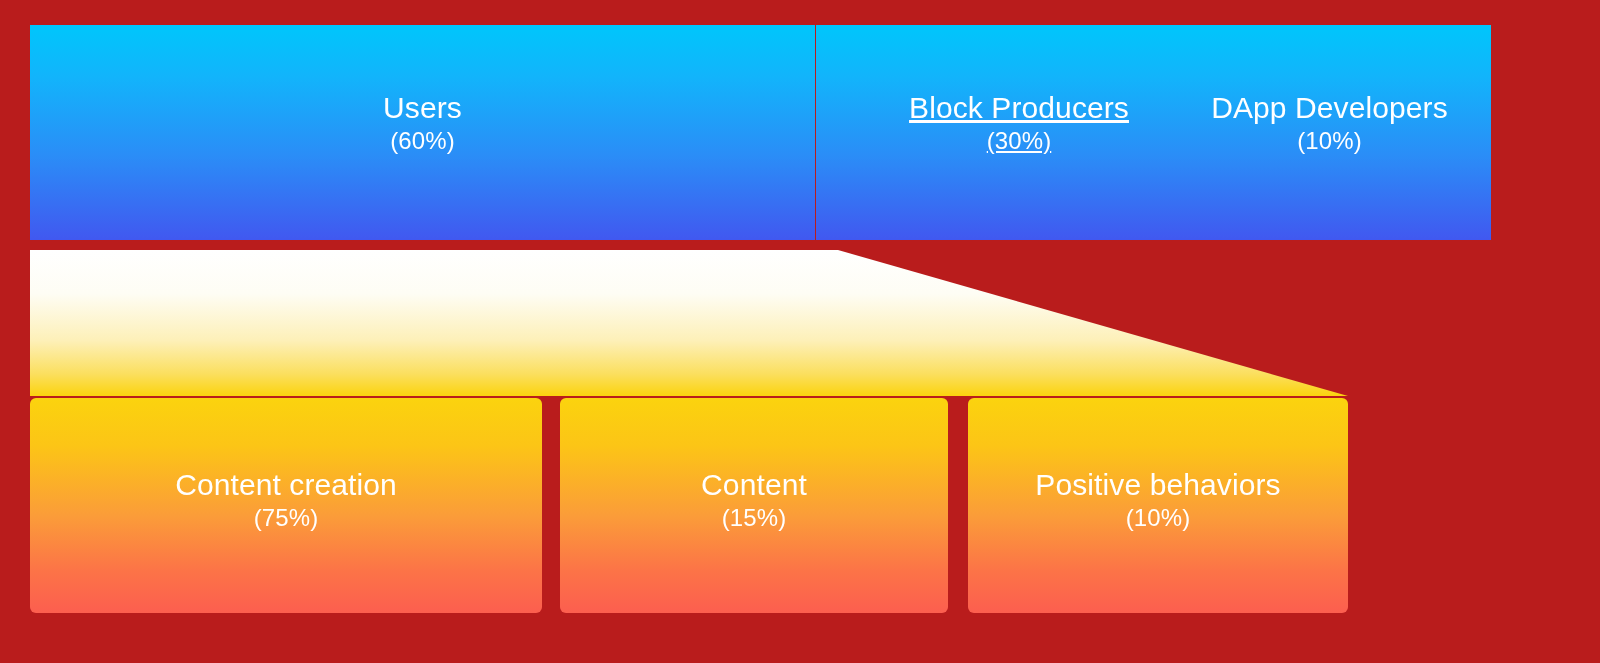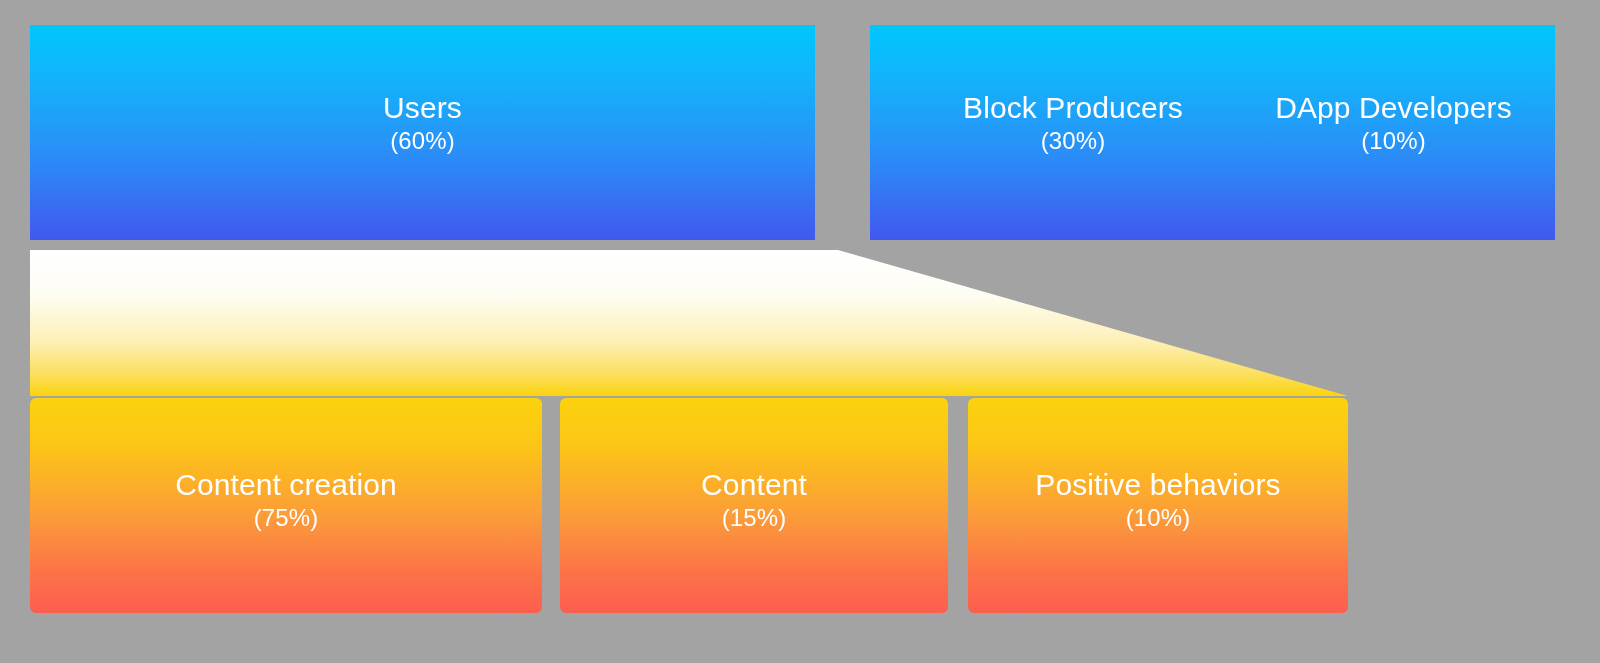--- a/index.html
+++ b/index.html
@@ -11,21 +11,21 @@
   body {
     width: 1600px;
     height: 663px;
     overflow: hidden;
     font-family: "Liberation Sans", sans-serif;
   }
   #stage {
     position: relative;
     width: 1600px;
     height: 663px;
-    background: #a3a3a3;
+    background: #b91c1c;
   }
 
   
   .block {
     position: absolute;
     box-sizing: border-box;
     display: flex;
     flex-direction: column;
     align-items: center;
     justify-content: center;
@@ -50,22 +50,22 @@
 
   
   .tier-top {
     background: linear-gradient(180deg, #00c6fb 0%, #12b4fb 24%, #2a8ef7 60%, #4158f0 100%);
     top: 25px;
     height: 215px;
   }
   .tier-top .stack { transform: translateY(-10px); }
 
   #blk-users            { left: 30px;   width: 785px; }
-  #blk-block-producers  { left: 870px;  width: 406px; }
-  #blk-dapp-developers  { left: 1232px; width: 323px; }
+  #blk-block-producers  { left: 816px;  width: 406px; text-decoration: underline; }
+  #blk-dapp-developers  { left: 1168px; width: 323px; }
 
   
   .tier-bottom {
     background: linear-gradient(180deg, #fbd30e 0%, #fcc516 22%, #fb9c39 55%, #fc7447 80%, #fc5e4f 100%);
     top: 398px;
     height: 215px;
     border-radius: 6px;
   }
   .tier-bottom .stack { transform: translateY(-6px); }
 

